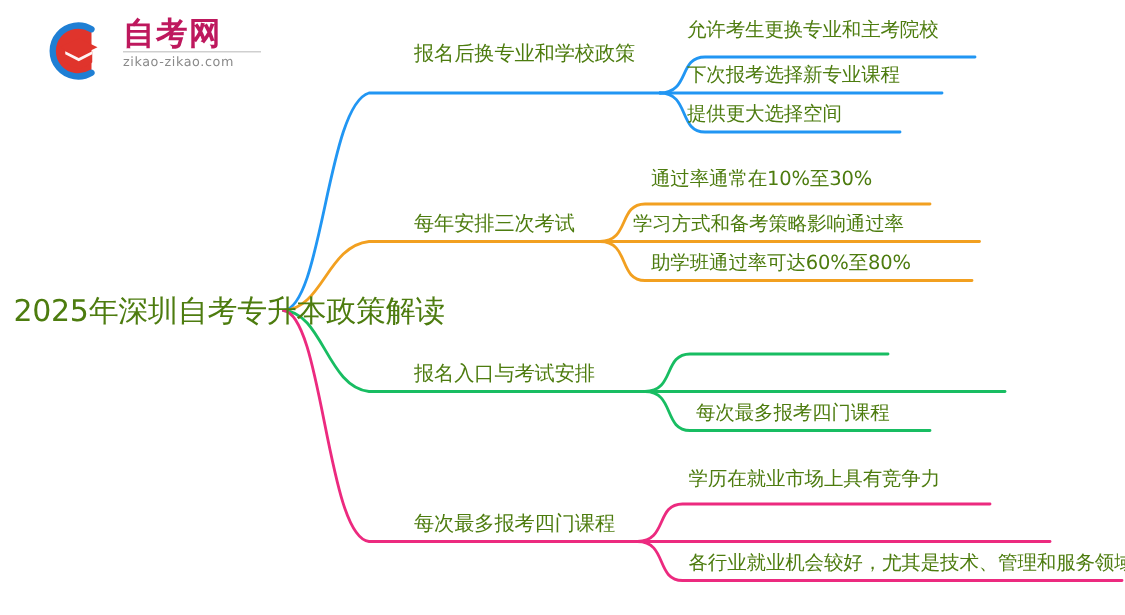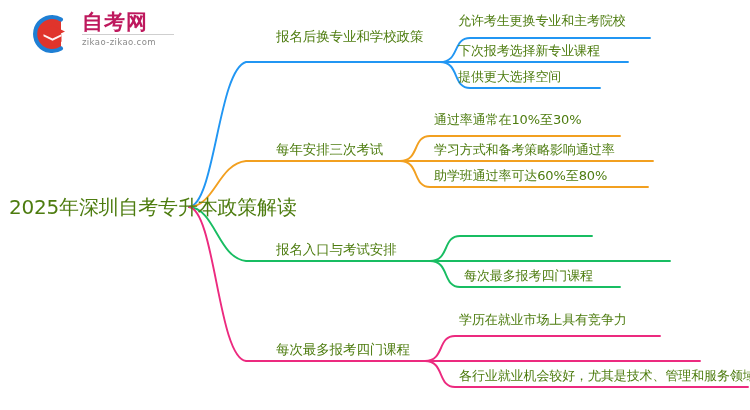--- a/index.html
+++ b/index.html
@@ -158,21 +158,21 @@
 
   <div class="node" id="root-node">2025年深圳自考专升本政策解读</div>
 
   <div class="node branch-label" style="left:276px; top:30px;">报名后换专业和学校政策</div>
   <div class="node leaf-label" style="left:458px; top:14px;">允许考生更换专业和主考院校</div>
   <div class="node leaf-label" style="left:458px; top:44px;">下次报考选择新专业课程</div>
   <div class="node leaf-label" style="left:458px; top:70px;">提供更大选择空间</div>
 
   <div class="node branch-label" style="left:276px; top:143px;">每年安排三次考试</div>
   <div class="node leaf-label" style="left:434px; top:113px;">通过率通常在10%至30%</div>
-  <div class="node leaf-label" style="left:434px; top:143px;">学习方式和备考策略影响通过率</div>
+  <div class="node leaf-label" style="left:422px; top:143px;font-family:Liberation Mono, monospace;">学习方式和备考策略影响通过率</div>
   <div class="node leaf-label" style="left:434px; top:169px;">助学班通过率可达60%至80%</div>
 
   <div class="node branch-label" style="left:276px; top:243px;text-align:right;">报名入口与考试安排</div>
   <div class="node leaf-label" style="left:464px; top:269px;">每次最多报考四门课程</div>
 
   <div class="node branch-label" style="left:276px; top:343px;">每次最多报考四门课程</div>
   <div class="node leaf-label" style="left:459px; top:313px;">学历在就业市场上具有竞争力</div>
   <div class="node leaf-label" style="left:459px; top:369px;">各行业就业机会较好，尤其是技术、管理和服务领域</div>
 </div>
 

